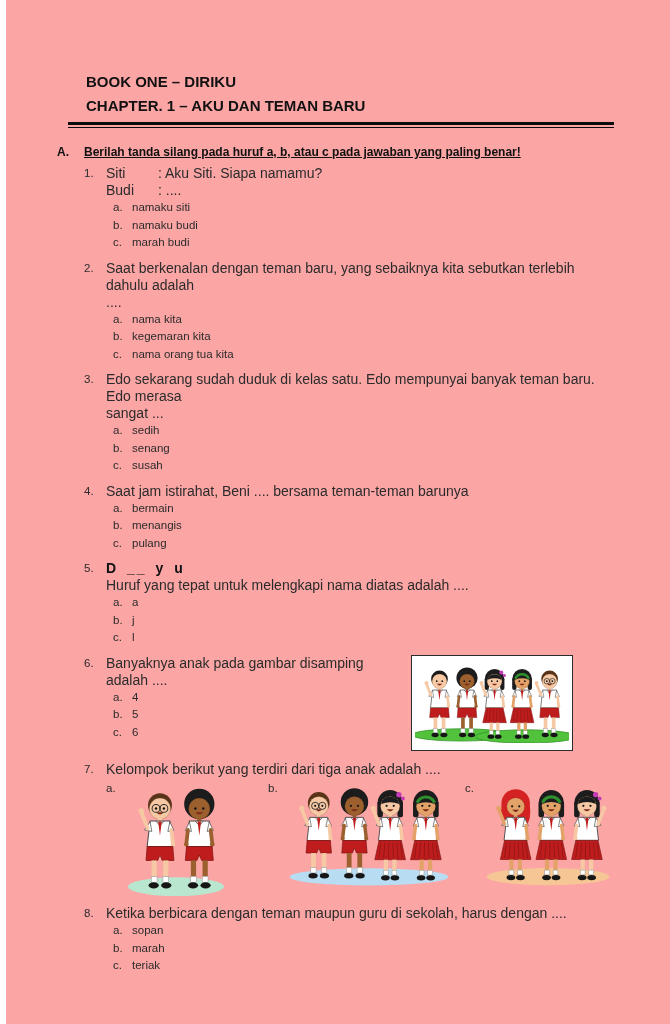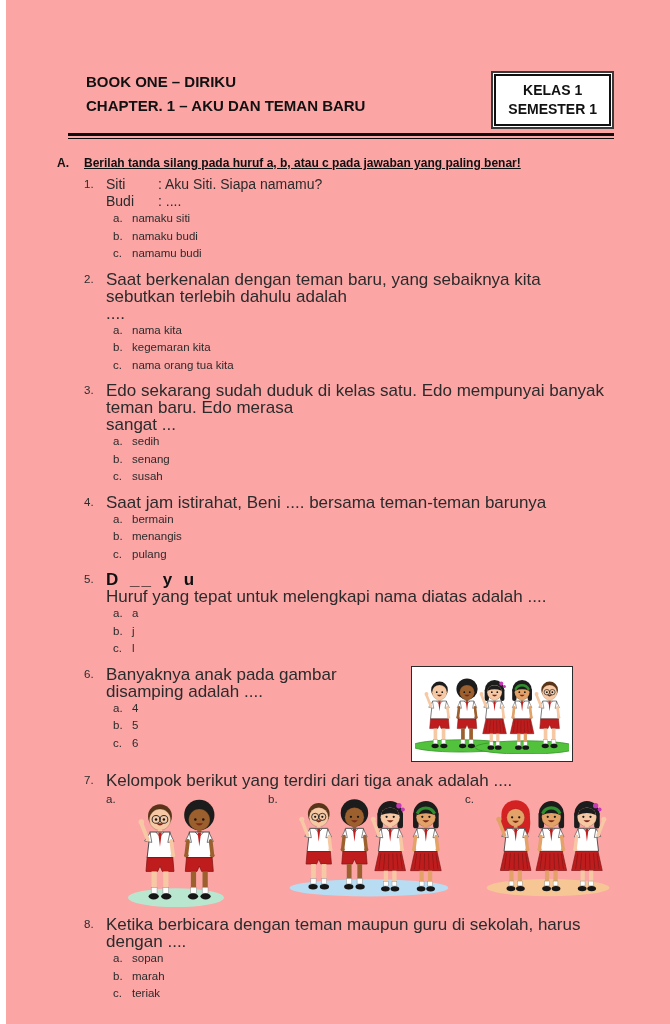--- a/index.html
+++ b/index.html
@@ -19,21 +19,21 @@
   .rule{ margin-top:4px; height:2px; border-top:3px solid #0d0d0d; border-bottom:1px solid #0d0d0d; }
   
   .section-heading{ margin-top:17px; display:flex; margin-left:-11px; }
   .sec-label{ width:27px; font-size:12px; font-weight:bold; color:#111; }
   .sec-instruction{ font-size:12px; font-weight:bold; color:#111; text-decoration:underline; }
   
   #questions{ margin-top:6px; }
   .question{ display:flex; margin-bottom:8px; position:relative; }
   .q-num{ width:22px; flex:0 0 22px; font-size:11.5px; line-height:17px; padding-left:16px; box-sizing:content-box; }
   .q-body{ flex:1; min-width:0; }
-  .q-line{ font-size:17px; line-height:17px; }
+  .q-line{ font-size:14px; line-height:17px; }
   .q-line.bold{ font-weight:bold; color:#111; letter-spacing:2px; word-spacing:3px; }
   .dlg-row{ display:flex; font-size:14px; line-height:17px; }
   .dlg-speaker{ width:52px; flex:0 0 52px; }
   .opt-row{ display:flex; font-size:11.5px; line-height:17.5px; padding-left:7px; }
   .opt-letter{ width:19px; flex:0 0 19px; }
   .opt-text{ flex:1; }
   .question.has-side-image .q-body{ padding-right:210px; }
   .q6-box{
     position:absolute; top:0; right:41px; width:160px; height:94px;
     border:1.5px solid #2b2b2b; background:#fff;
@@ -63,26 +63,20 @@
 <body>
 
 <div class="page">
   <div class="content">
 
     <div class="header">
       <div class="titles">
         <div class="title">BOOK ONE – DIRIKU</div>
         <div class="title">CHAPTER. 1 – AKU DAN TEMAN BARU</div>
       </div>
-      <div class="badge">
-        <div class="badge-inner">
-          <div>KELAS 1</div>
-          <div>SEMESTER 1</div>
-        </div>
-      </div>
     </div>
 
     <div class="rule"></div>
 
     <div class="section-heading">
       <span class="sec-label">A.</span>
       <span class="sec-instruction">Berilah tanda silang pada huruf a, b, atau c pada jawaban yang paling benar!</span>
     </div>
 
     <div id="questions">
@@ -100,21 +94,21 @@
             <div class="opt-row">
               <span class="opt-letter">a.</span>
               <span class="opt-text">namaku siti</span>
             </div>
             <div class="opt-row">
               <span class="opt-letter">b.</span>
               <span class="opt-text">namaku budi</span>
             </div>
             <div class="opt-row">
               <span class="opt-letter">c.</span>
-              <span class="opt-text">namamu budi</span>
+              <span class="opt-text">marah budi</span>
             </div>
           </div>
         </div>
         <div class="question">
           <span class="q-num">2.</span>
           <div class="q-body">
             <div class="q-line">Saat berkenalan dengan teman baru, yang sebaiknya kita sebutkan terlebih dahulu adalah</div>
             <div class="q-line">....</div>
             <div class="opt-row">
               <span class="opt-letter">a.</span>

